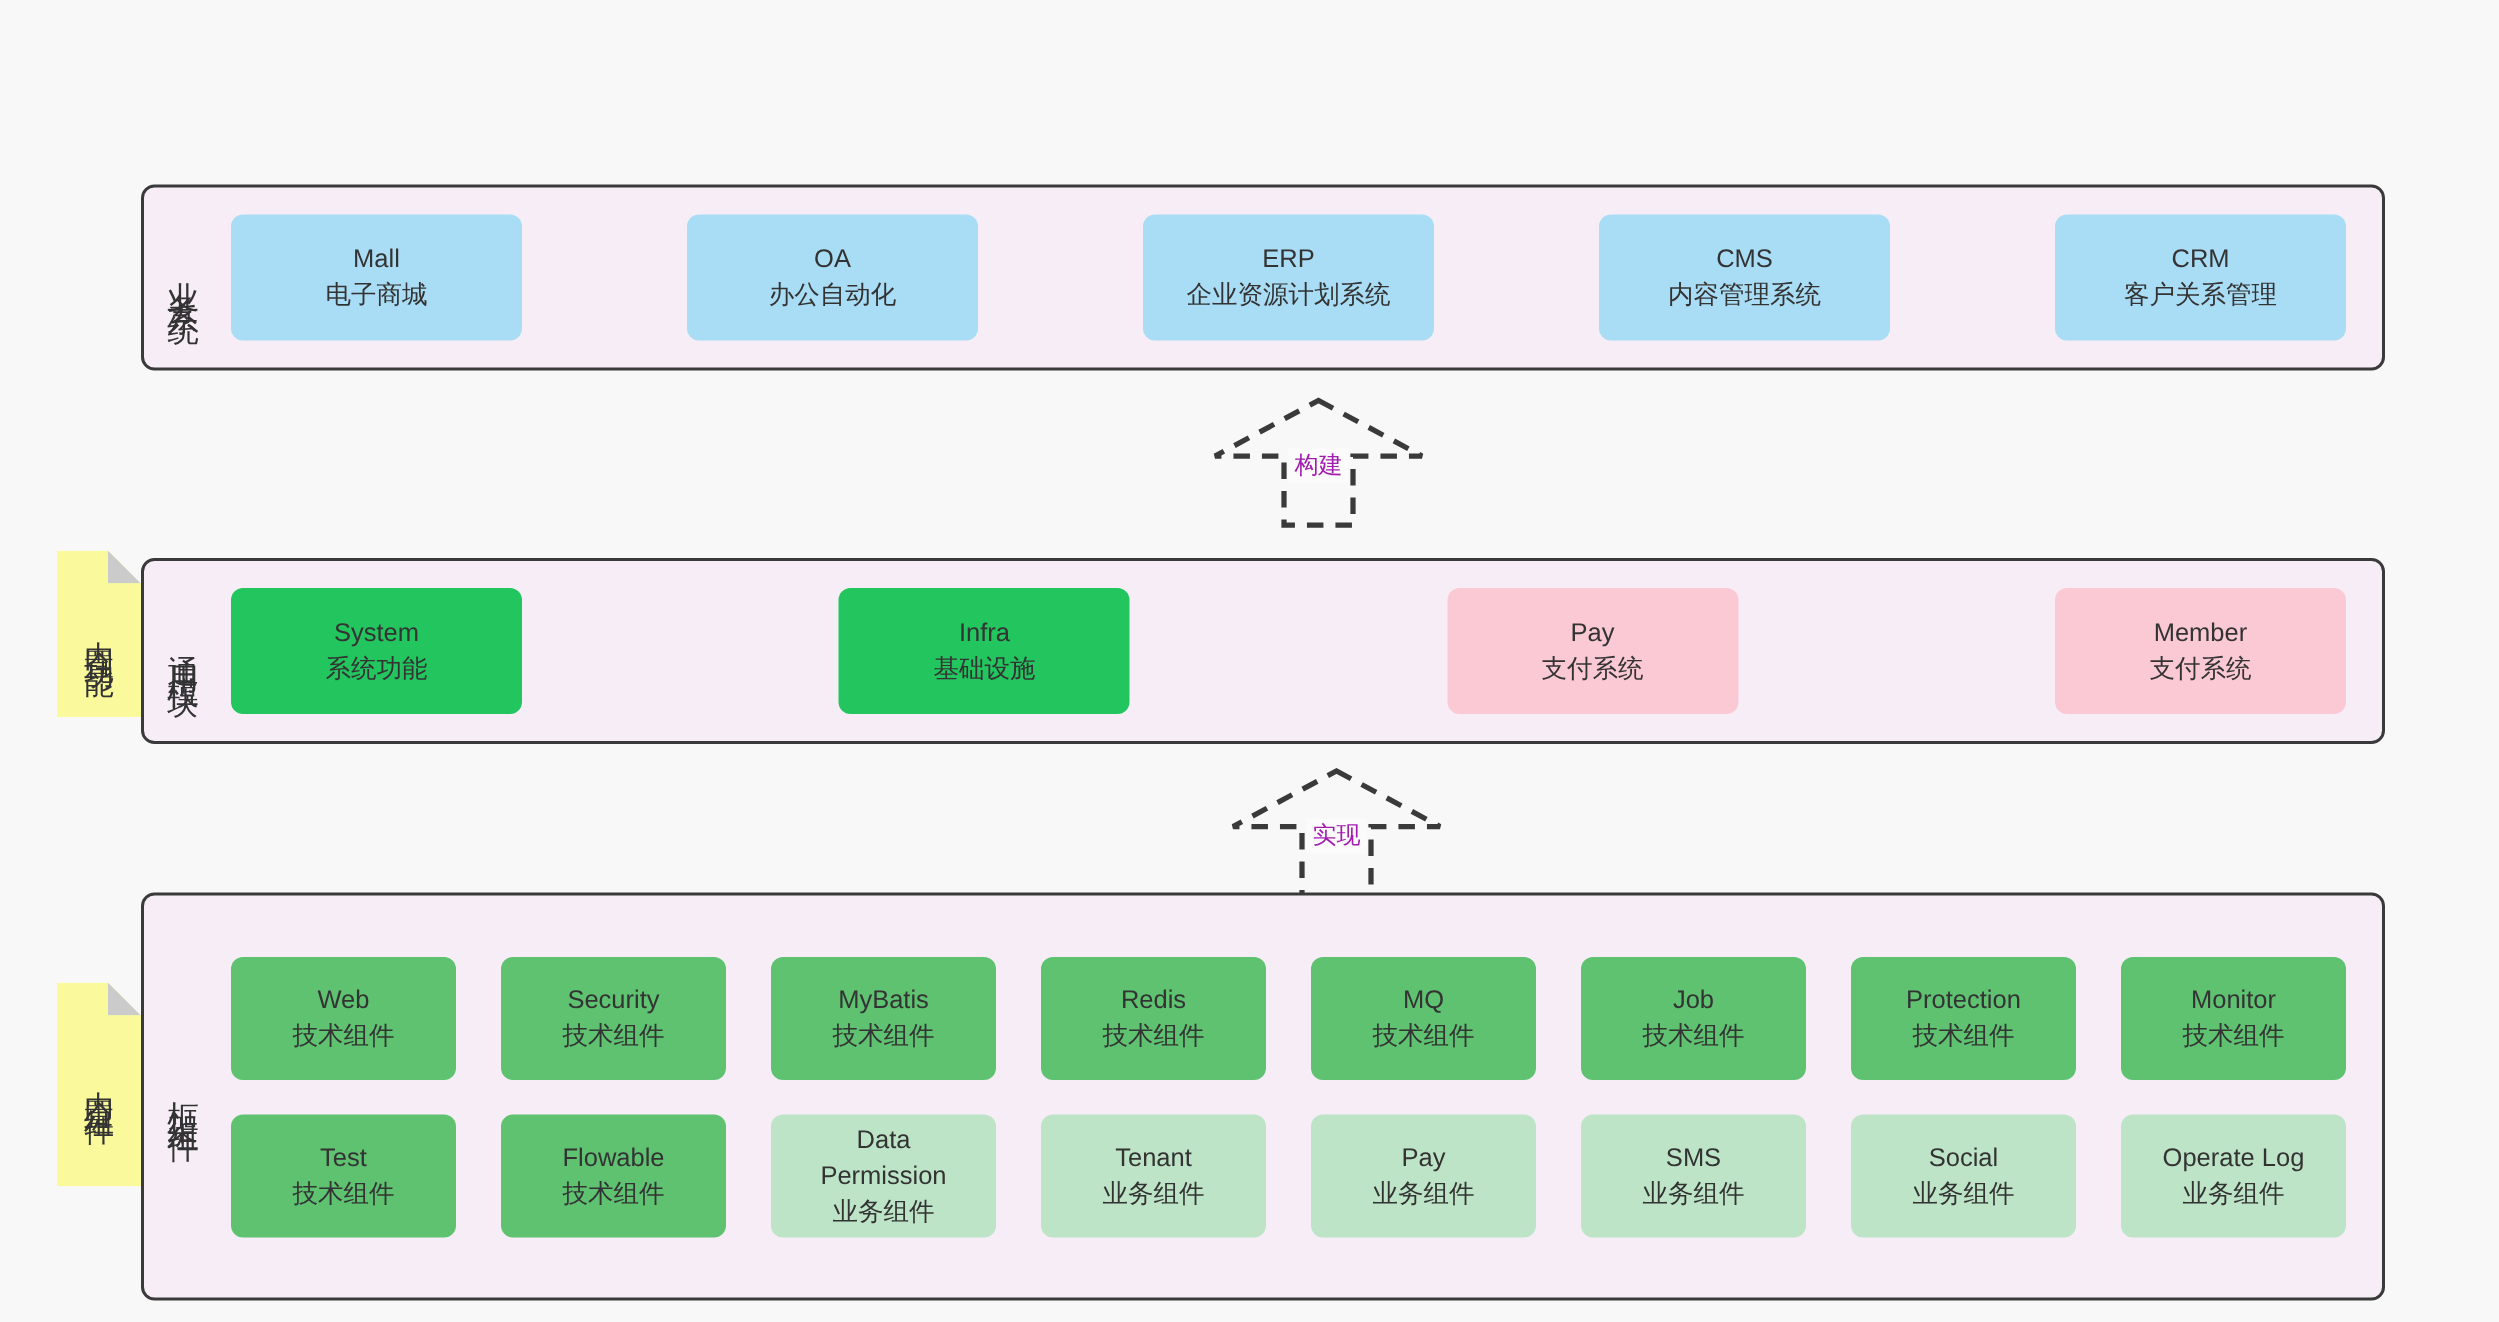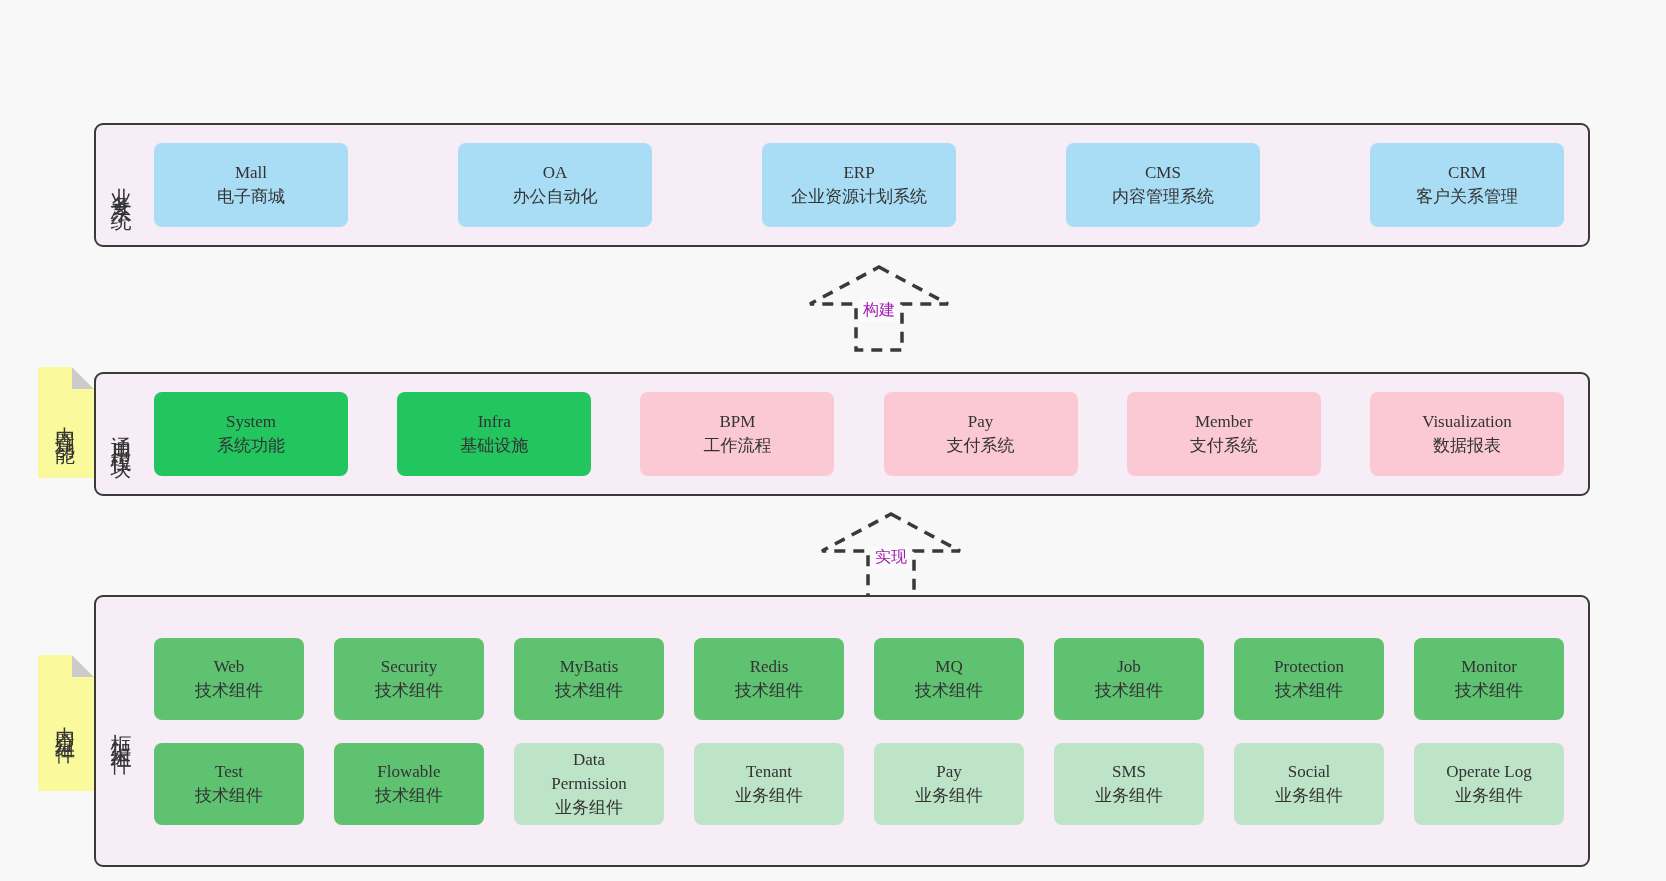--- a/index.html
+++ b/index.html
@@ -1,21 +1,21 @@
 <!DOCTYPE html>
 <html><head>
 <meta charset="utf-8">
 <style>
   html,body{margin:0;padding:0;}
   body{
     width:1666px;height:881px;position:relative;overflow:hidden;
     background:#f8f8f8;color:#333;
     font-family:"Liberation Sans","DejaVu Sans",sans-serif;
   }
-  .canvas{position:absolute;inset:0;font-family:Liberation Serif, serif;}
+  .canvas{position:absolute;inset:0;}
 
   
   .panel{
     position:absolute;left:94px;width:1496px;box-sizing:border-box;
     background:#f7edf6;border:2px solid #3a3a3a;border-radius:9px;
   }
   #sec-0{top:123px;height:124px;}
   #sec-1{top:372px;height:124px;}
   #sec-2{top:595px;height:272px;}
 
@@ -125,34 +125,26 @@
         <div class="box-row cols-6">
           <div class="box c-red">
             <div class="box-title">System</div>
             <div class="box-sub">系统功能</div>
           </div>
           <div class="box c-red">
             <div class="box-title">Infra</div>
             <div class="box-sub">基础设施</div>
           </div>
           <div class="box c-pink">
-            <div class="box-title">BPM</div>
-            <div class="box-sub">工作流程</div>
-          </div>
-          <div class="box c-pink">
             <div class="box-title">Pay</div>
             <div class="box-sub">支付系统</div>
           </div>
           <div class="box c-pink">
             <div class="box-title">Member</div>
             <div class="box-sub">支付系统</div>
-          </div>
-          <div class="box c-pink">
-            <div class="box-title">Visualization</div>
-            <div class="box-sub">数据报表</div>
           </div>
         </div>
       </div>
   </section>
 
   <div class="arrow" id="arrow-1">
     <svg viewBox="0 0 146 92" width="146" height="92">
       <path d="M73 4 L142 41 L96 41 L96 87 L50 87 L50 41 L4 41 Z" fill="none" stroke="#3a3a3a" stroke-width="3.5" stroke-dasharray="11 8"></path>
     </svg>
     <span class="arrow-label">实现</span>

